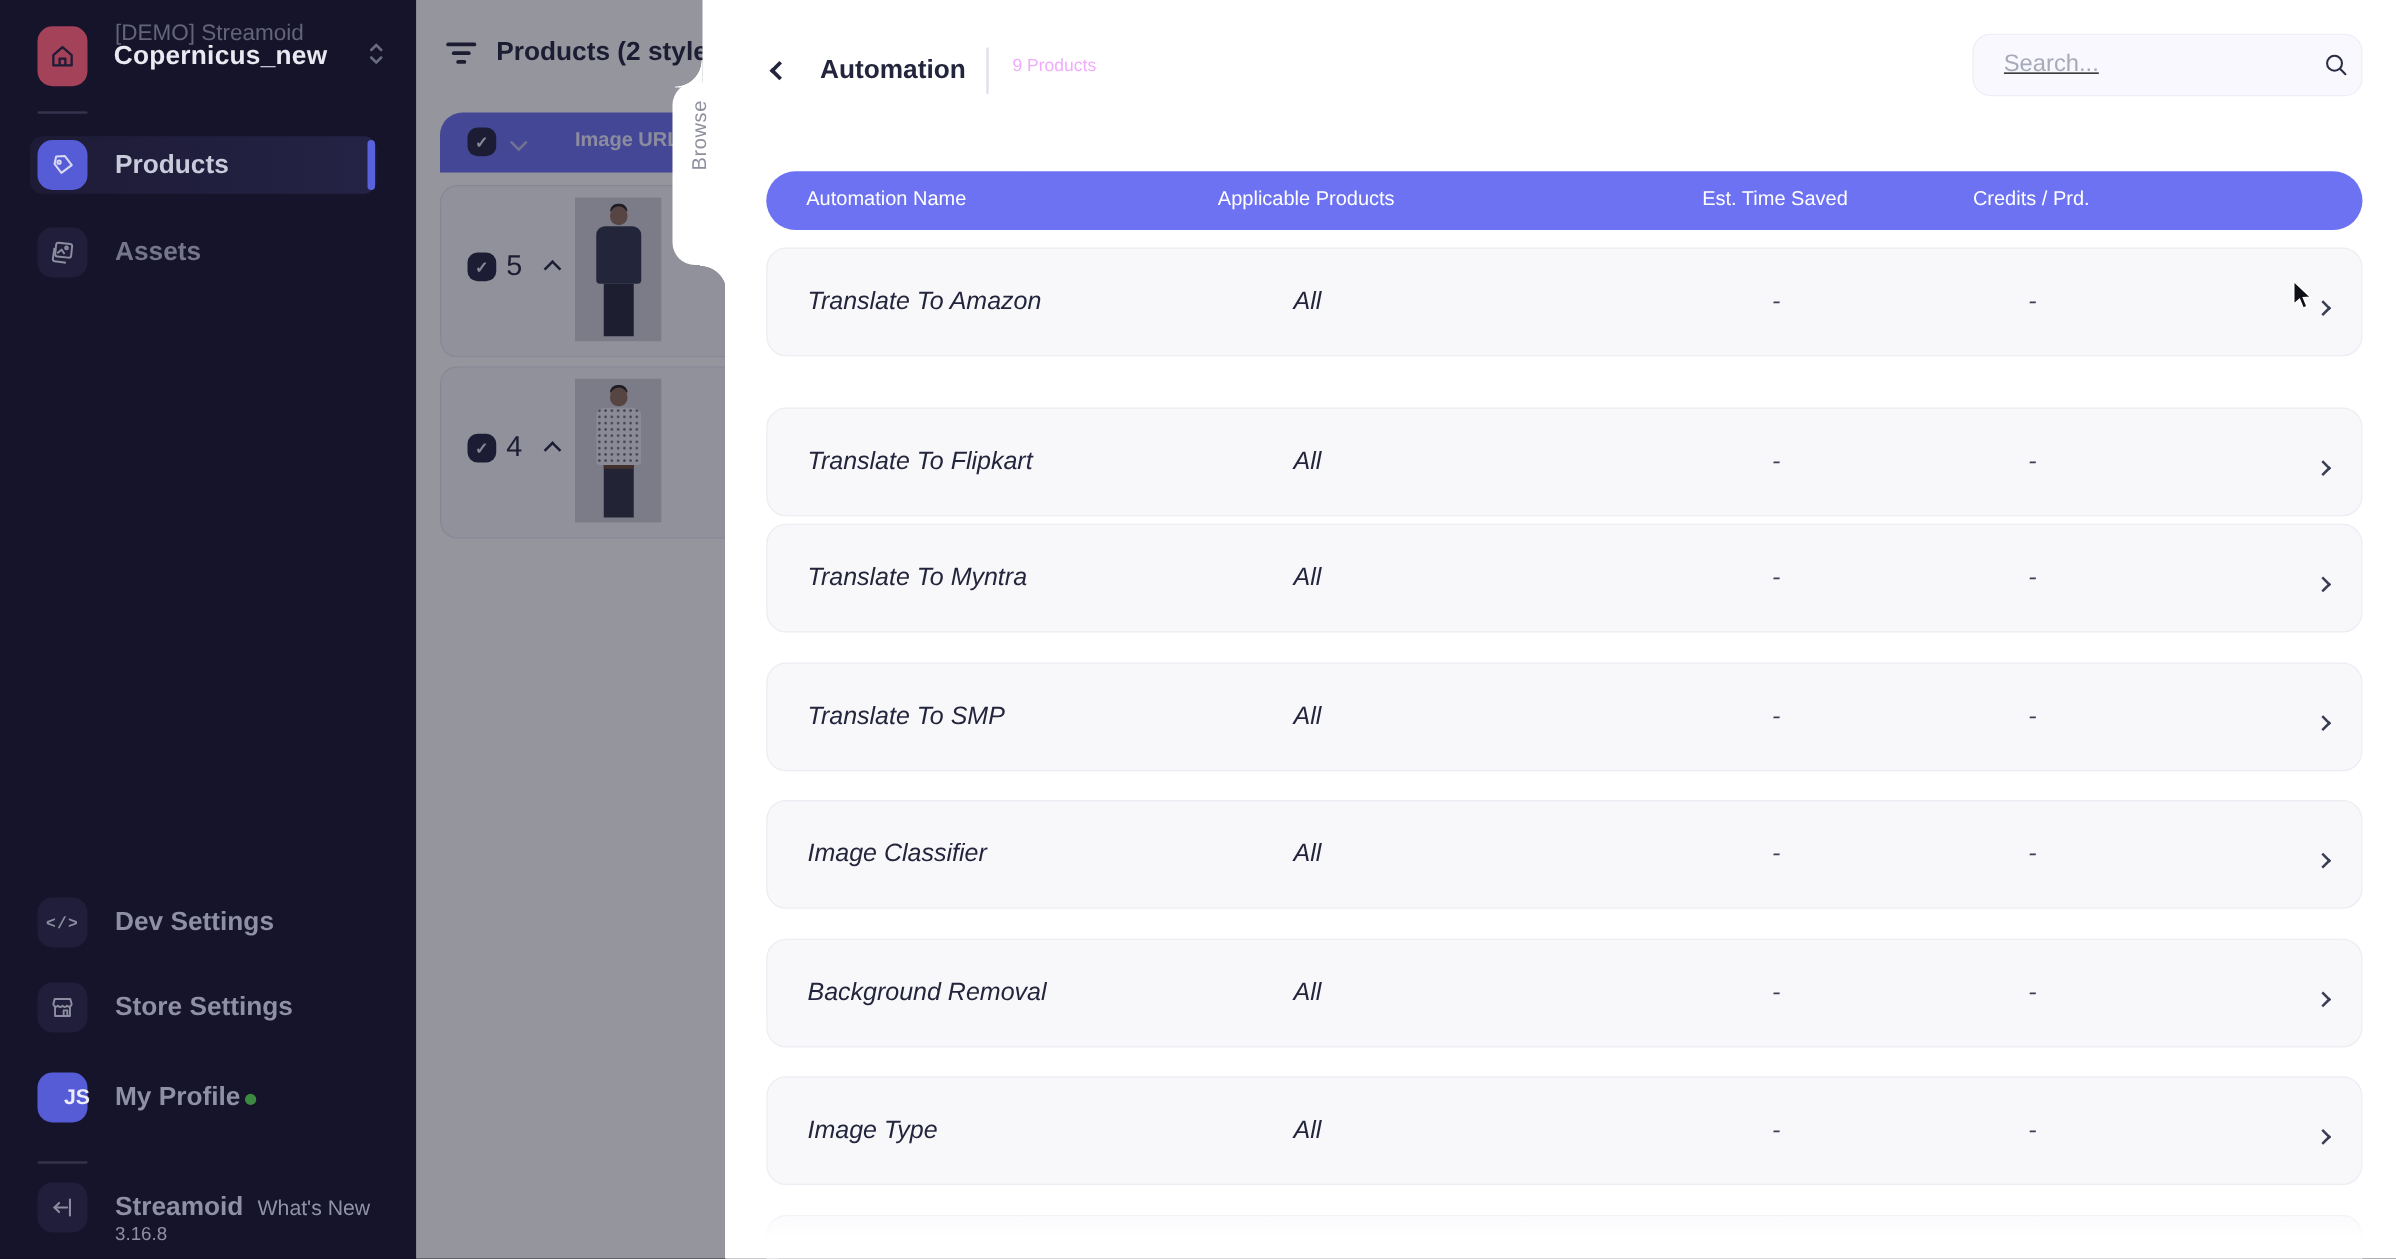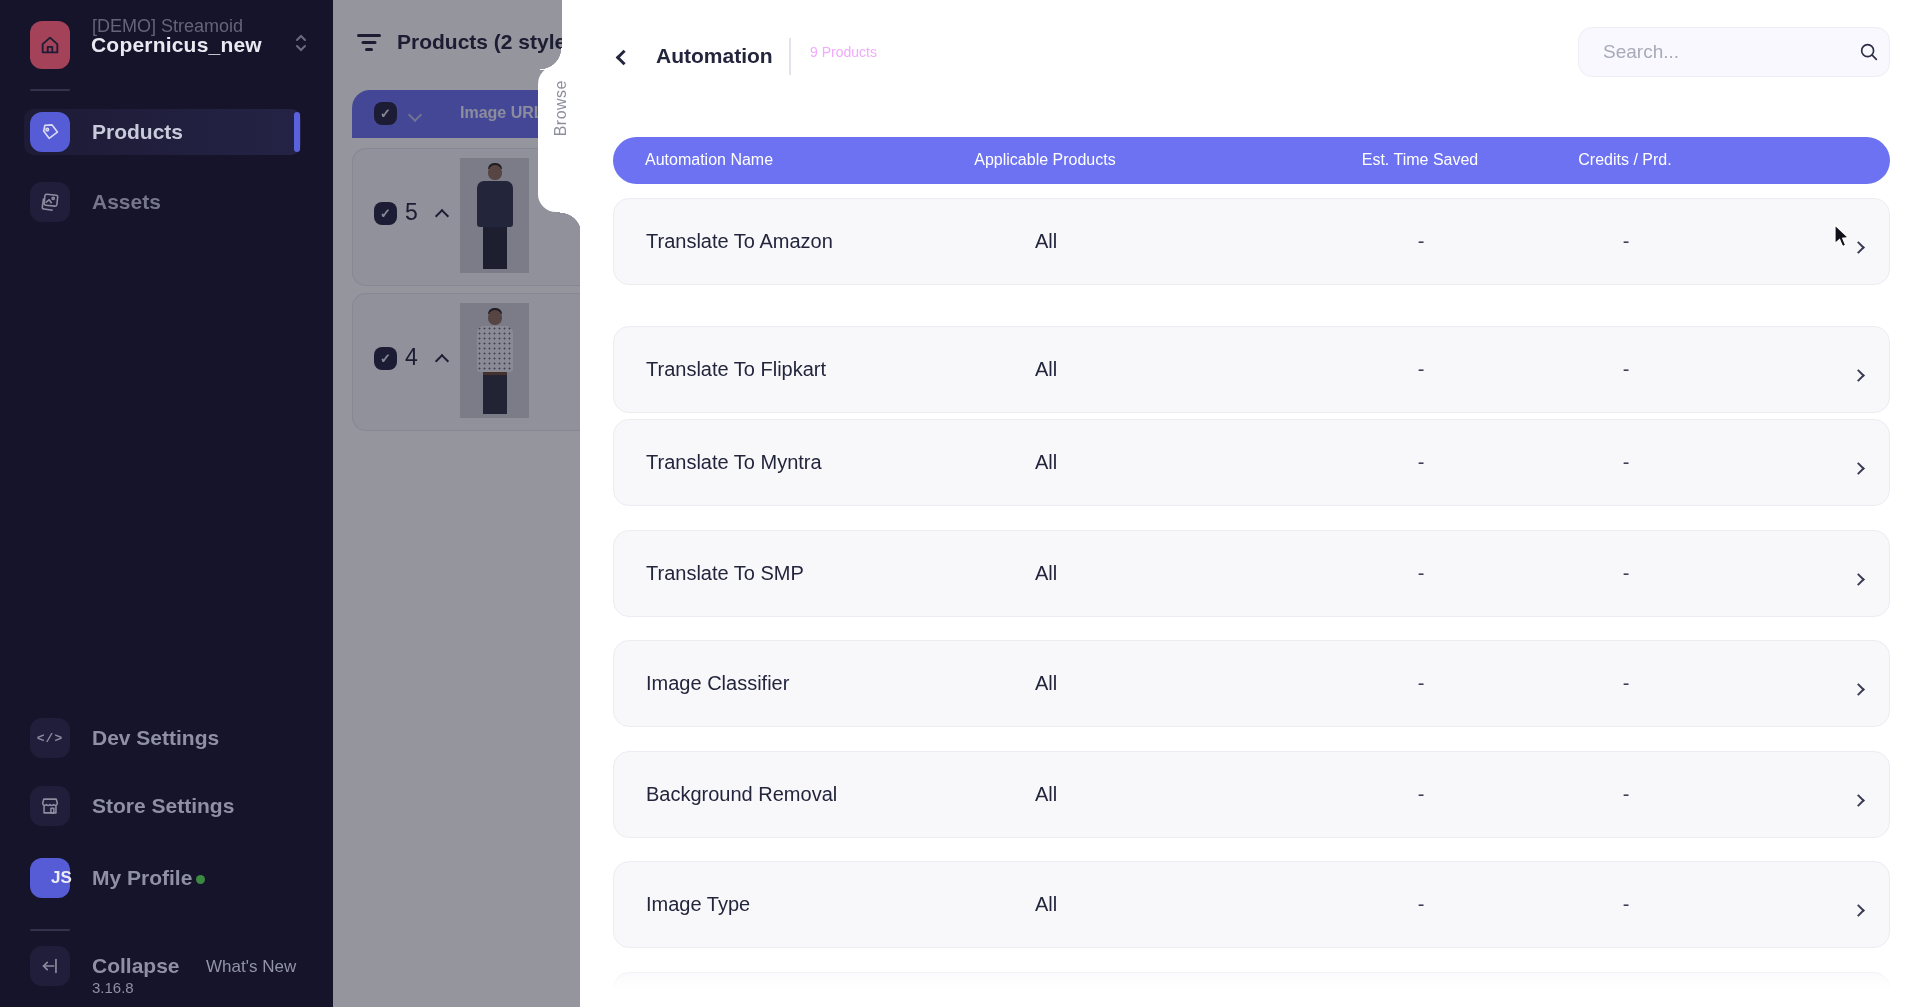--- a/index.html
+++ b/index.html
@@ -77,35 +77,35 @@
       font-size:16px; color:#8D8F9E; letter-spacing:.5px; }
 
   .back-chip { left:618px; top:49px; width:20px; height:20px; color:#23253C; z-index:11; }
   .drawer-title { left:656px; top:44px; font-size:21px; font-weight:700; color:#23253C; z-index:11; }
   .v-divider { left:789px; top:38px; width:2px; height:37px; background:#E2E3EA; z-index:11; }
   .drawer-subtitle { left:810px; top:44px; font-size:14px; font-weight:400; color:#f0abfc; z-index:11; }
 
   #search-box { left:1578px; top:27px; width:312px; height:50px; background:#F8F8FE; border:1.5px solid #EEEEF6;
       border-radius:14px; z-index:11; display:flex; align-items:center; }
   #search-input { flex:1; border:none; outline:none; background:transparent; padding:0 10px 0 24px;
-      font-size:19px; color:#000000; font-family:"Liberation Sans", sans-serif; }
+      font-size:19px; color:#000000; font-family:"Liberation Sans", sans-serif;text-decoration:underline; }
   #search-input::placeholder { color:#A7AAB8; }
   .search-glyph { margin-right:20px; color:#2B2D44; }
 
   #table-header { left:613px; top:137px; width:1277px; height:47px; background:#6C72F1; border-radius:24px; z-index:11; }
   .th { position:absolute; top:14px; font-size:16px; font-weight:400; color:#FFFFFF; white-space:nowrap; }
   .th-name { left:32px; }
   .col-center { width:200px; text-align:center; }
   .th-products, .td-products { left:332px; }
   .th-time, .td-time { left:707px; }
   .th-credits, .td-credits { left:912px; }
 
   #rows-container { left:613px; top:0; width:1277px; height:1007px; z-index:11; }
   .row-card { position:absolute; left:0; width:1277px; height:87px; background:#F8F8FB;
-      border:1px solid #ECECF3; border-radius:16px; }
+      border:1px solid #ECECF3; border-radius:16px;font-style:italic; }
   .td-name { position:absolute; left:32px; top:31px; font-size:20px; color:#23253C; white-space:nowrap; }
   .td { position:absolute; top:31px; font-size:20px; color:#23253C; }
   .td-dash { color:#3C3E55; }
   .row-chev { position:absolute; right:26px; top:39px; color:#3A3C55; }
 
   #bottom-fade { left:581px; bottom:0; width:1336px; height:44px; z-index:12;
       background:linear-gradient(180deg, rgba(255,255,255,0) 0%, #FFFFFF 62%); }
 
   #cursor { left:1833px; top:224px; z-index:50; }
 
@@ -181,21 +181,21 @@
     </div>
     <div class="abs side-divider" style="top:929px"></div>
     <div class="abs nav-row" style="top:946px">
       <span class="nav-icon">
         <svg width="22" height="22" viewBox="0 0 24 24" fill="none" stroke="currentColor" stroke-width="1.8" stroke-linecap="round">
             <path d="M16 12 H5"></path>
             <path d="M9 8 L5 12 L9 16"></path>
             <path d="M18.5 5 V19"></path>
           </svg>
       </span>
-      <span class="nav-label footer">Collapse</span>
+      <span class="nav-label footer">Streamoid</span>
       <span class="collapse-ver">3.16.8</span>
     </div>
     <div class="abs whats-new">What's New</div>
   </div>
 
   <div id="mid-panel" class="abs">
     <div class="abs mid-filter">
       <span style="top:0; width:24px;"></span>
       <span style="top:7px; width:15px;"></span>
       <span style="top:14px; width:8px;"></span>

